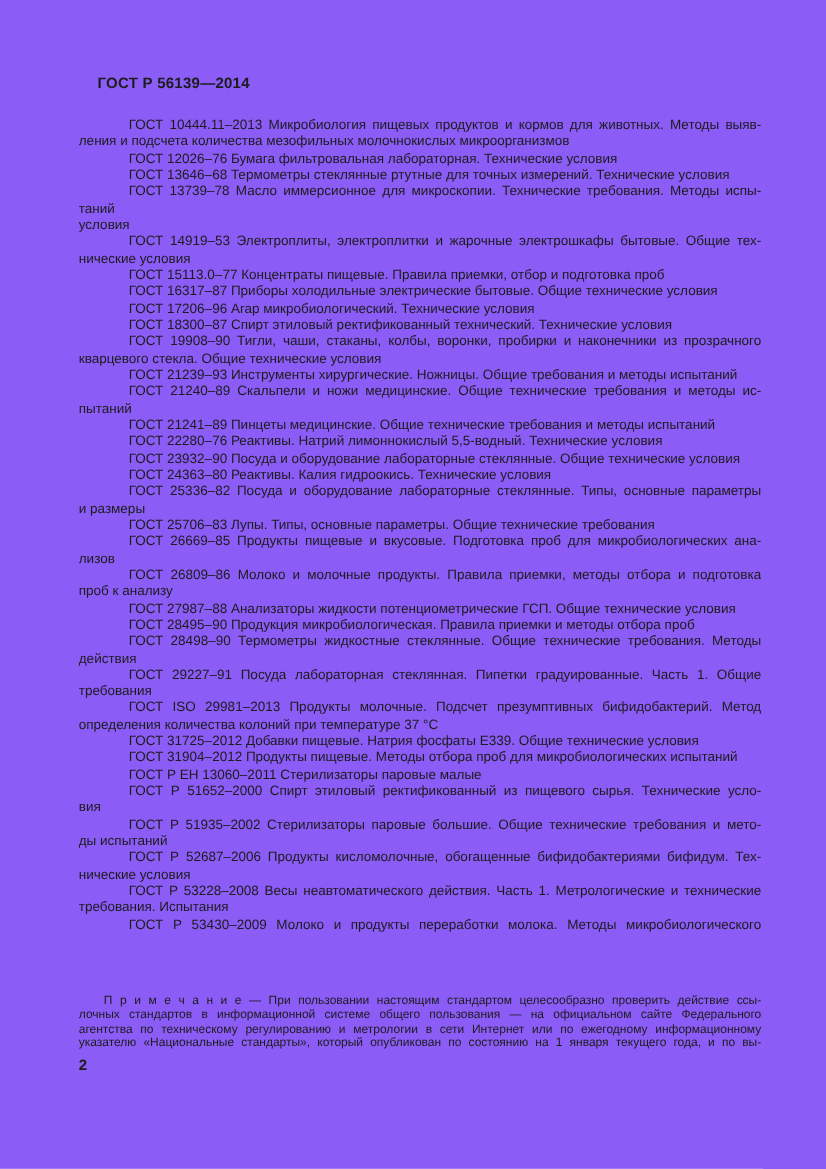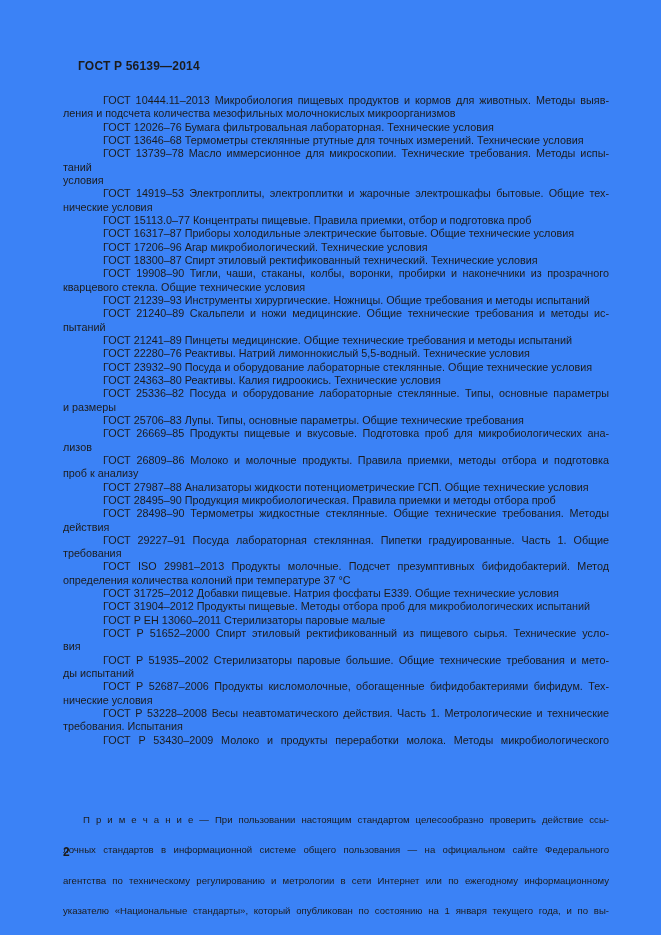--- a/index.html
+++ b/index.html
@@ -5,21 +5,21 @@
   html, body { margin: 0; padding: 0; }
   body {
     width: 661px; height: 935px;
     background: #ffffff;
     font-family: "Liberation Sans", "DejaVu Sans", sans-serif;
     color: #1c1c1c;
   }
   .sheet {
     position: relative;
     width: 661px; height: 935px;
-    background: #3b82f6;
+    background: #8b5cf6;
     overflow: hidden;
   }
   .doc-header {
     position: absolute;
     left: 78px; top: 59px;
     font-size: 12px;
     font-weight: bold;
     letter-spacing: 0.2px;
     white-space: nowrap;
   }
@@ -39,21 +39,21 @@
     text-align-last: justify;
   }
   .line.indent { padding-left: 40px; }
   .note {
     position: absolute;
     left: 63px; top: 795px;
     width: 546px;
     font-size: 9.6px;
     line-height: 11.4px;
   }
-  .note .line { height: 11.4px; margin-top: 19px; }
+  .note .line { height: 11.4px; }
   .note .line.note-indent { padding-left: 20px; }
   .page-number {
     position: absolute;
     left: 63px; top: 845px;
     font-size: 12px;
     font-weight: bold;
   }
 </style>
 </head>
 <body style="color: rgb(28, 28, 28); background: rgb(255, 255, 255);">

